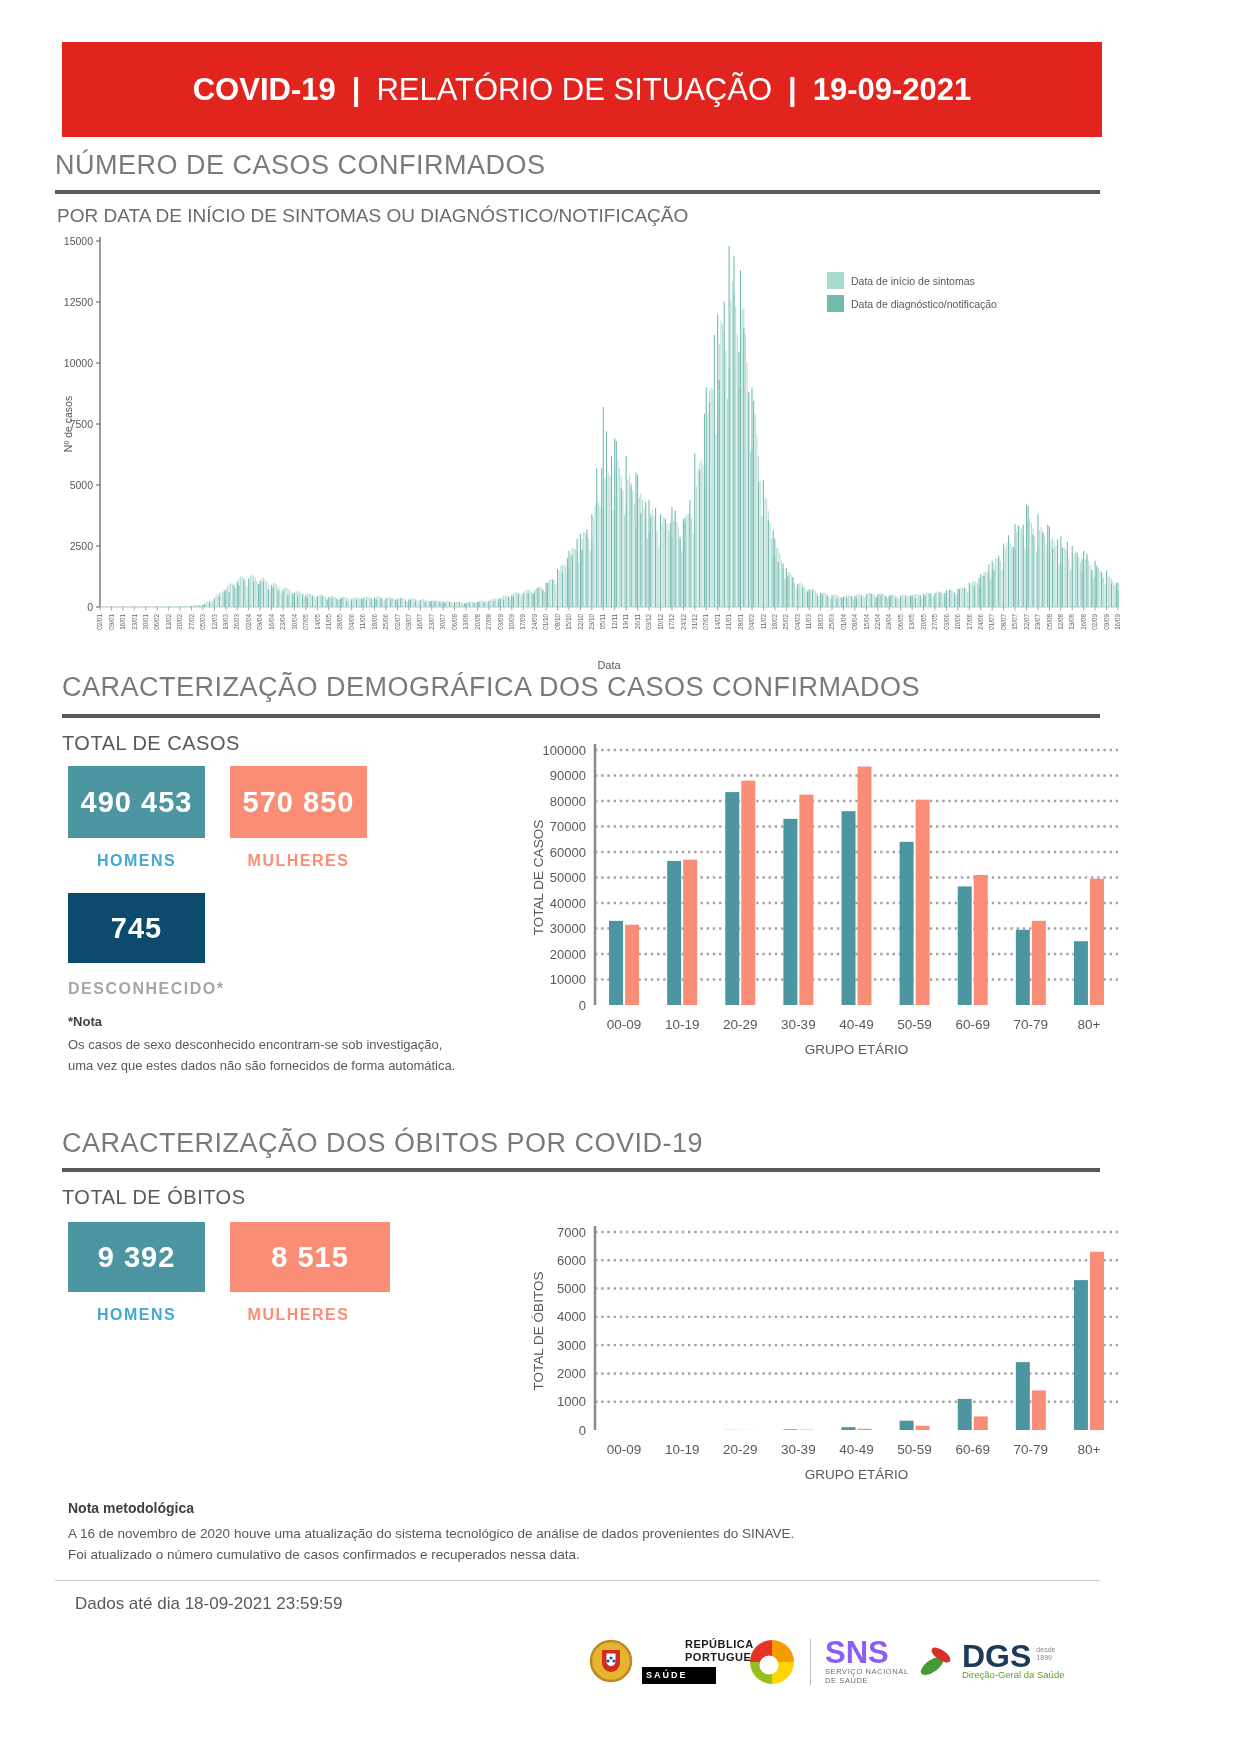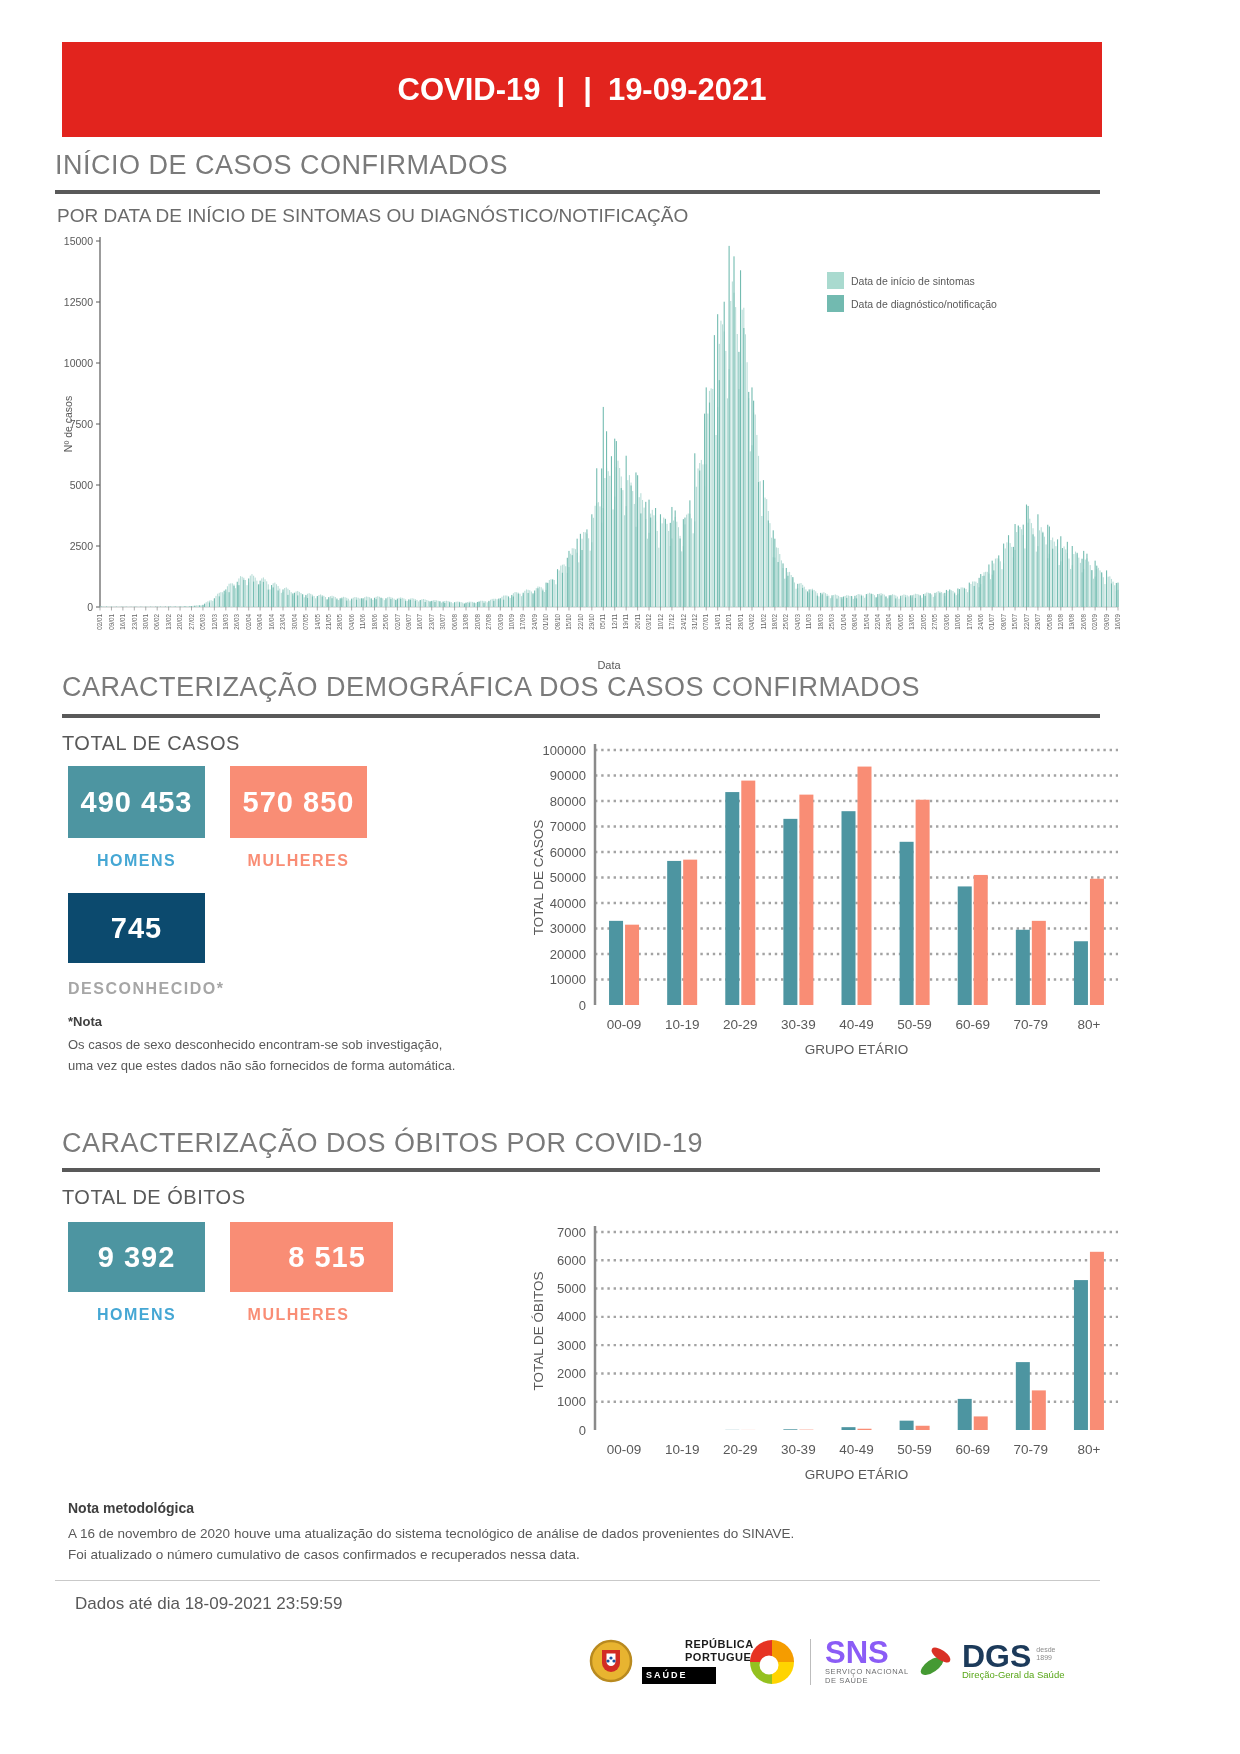--- a/index.html
+++ b/index.html
@@ -42,25 +42,26 @@
   .dgs-name{font-size:32px;font-weight:bold;color:#1c3a5a;line-height:28px;}
   .dgs-since{font-size:7px;color:#8a8a8a;line-height:8px;align-self:flex-start;margin-top:4px;}
   .dgs-tag{font-size:9.5px;color:#58a618;line-height:10px;}
 </style>
 </head>
 <body>
 
 <div class="abs banner">
   <span class="bold">COVID-19</span>
   <span class="sep">|</span>
+  <span>RELATÓRIO DE SITUAÇÃO</span>
   <span class="sep">|</span>
   <span class="bold">19-09-2021</span>
 </div>
 
-<div class="abs sec-title" style="left:55px;top:150px;">INÍCIO DE CASOS CONFIRMADOS</div>
+<div class="abs sec-title" style="left:55px;top:150px;">NÚMERO DE CASOS CONFIRMADOS</div>
 <div class="abs sec-rule" style="left:55px;top:190px;width:1045px;"></div>
 <div class="abs sub-title" style="left:57px;top:205px;">POR DATA DE INÍCIO DE SINTOMAS OU DIAGNÓSTICO/NOTIFICAÇÃO</div>
 
 <div class="abs" style="left:55px;top:225px;width:1070px;height:450px;">
   <svg id="ts-svg" width="1070" height="450">
       <line x1="45" y1="12" x2="45" y2="382" stroke="#595959" stroke-width="1.2"></line>
       <line x1="41" y1="382" x2="45" y2="382" stroke="#595959" stroke-width="1"></line>
       <text x="38" y="386" text-anchor="end" font-size="10.5" fill="#595959">0</text>
       <line x1="41" y1="321" x2="45" y2="321" stroke="#595959" stroke-width="1"></line>
       <text x="38" y="325" text-anchor="end" font-size="10.5" fill="#595959">2500</text>
@@ -1225,21 +1226,21 @@
       <text x="396.5" y="321" text-anchor="middle" font-size="13.5" fill="#595959">GRUPO ETÁRIO</text>
       <text x="83" y="144.5" text-anchor="middle" font-size="13.5" fill="#595959" transform="rotate(-90 83 144.5)">TOTAL DE CASOS</text>
     </svg>
 </div>
 
 <div class="abs sec-title" style="left:62px;top:1128px;">CARACTERIZAÇÃO DOS ÓBITOS POR COVID-19</div>
 <div class="abs sec-rule" style="left:62px;top:1168px;width:1038px;"></div>
 <div class="abs total-label" style="left:62px;top:1186px;">TOTAL DE ÓBITOS</div>
 
 <div class="abs box teal" style="left:68px;top:1222px;width:137px;height:70px;">9 392</div>
-<div class="abs box salmon" style="left:230px;top:1222px;width:132px;height:70px;padding-left:31px;">8 515</div>
+<div class="abs box salmon" style="left:230px;top:1222px;width:160px;height:70px;">8 515</div>
 <div class="abs box-label lbl-blue" style="left:68px;top:1306px;width:137px;">HOMENS</div>
 <div class="abs box-label lbl-salmon" style="left:230px;top:1306px;width:137px;">MULHERES</div>
 
 <div class="abs" style="left:460px;top:1215px;width:675px;height:275px;">
   <svg id="ob-svg" width="675" height="275">
       <text x="126" y="219.5" text-anchor="end" font-size="13" fill="#595959">0</text>
       <line x1="135" y1="186.71428571428572" x2="658" y2="186.71428571428572" stroke="#a3a3a3" stroke-width="2.4" stroke-dasharray="2.4,3.8"></line>
       <text x="126" y="191.21428571428572" text-anchor="end" font-size="13" fill="#595959">1000</text>
       <line x1="135" y1="158.42857142857144" x2="658" y2="158.42857142857144" stroke="#a3a3a3" stroke-width="2.4" stroke-dasharray="2.4,3.8"></line>
       <text x="126" y="162.92857142857144" text-anchor="end" font-size="13" fill="#595959">2000</text>

